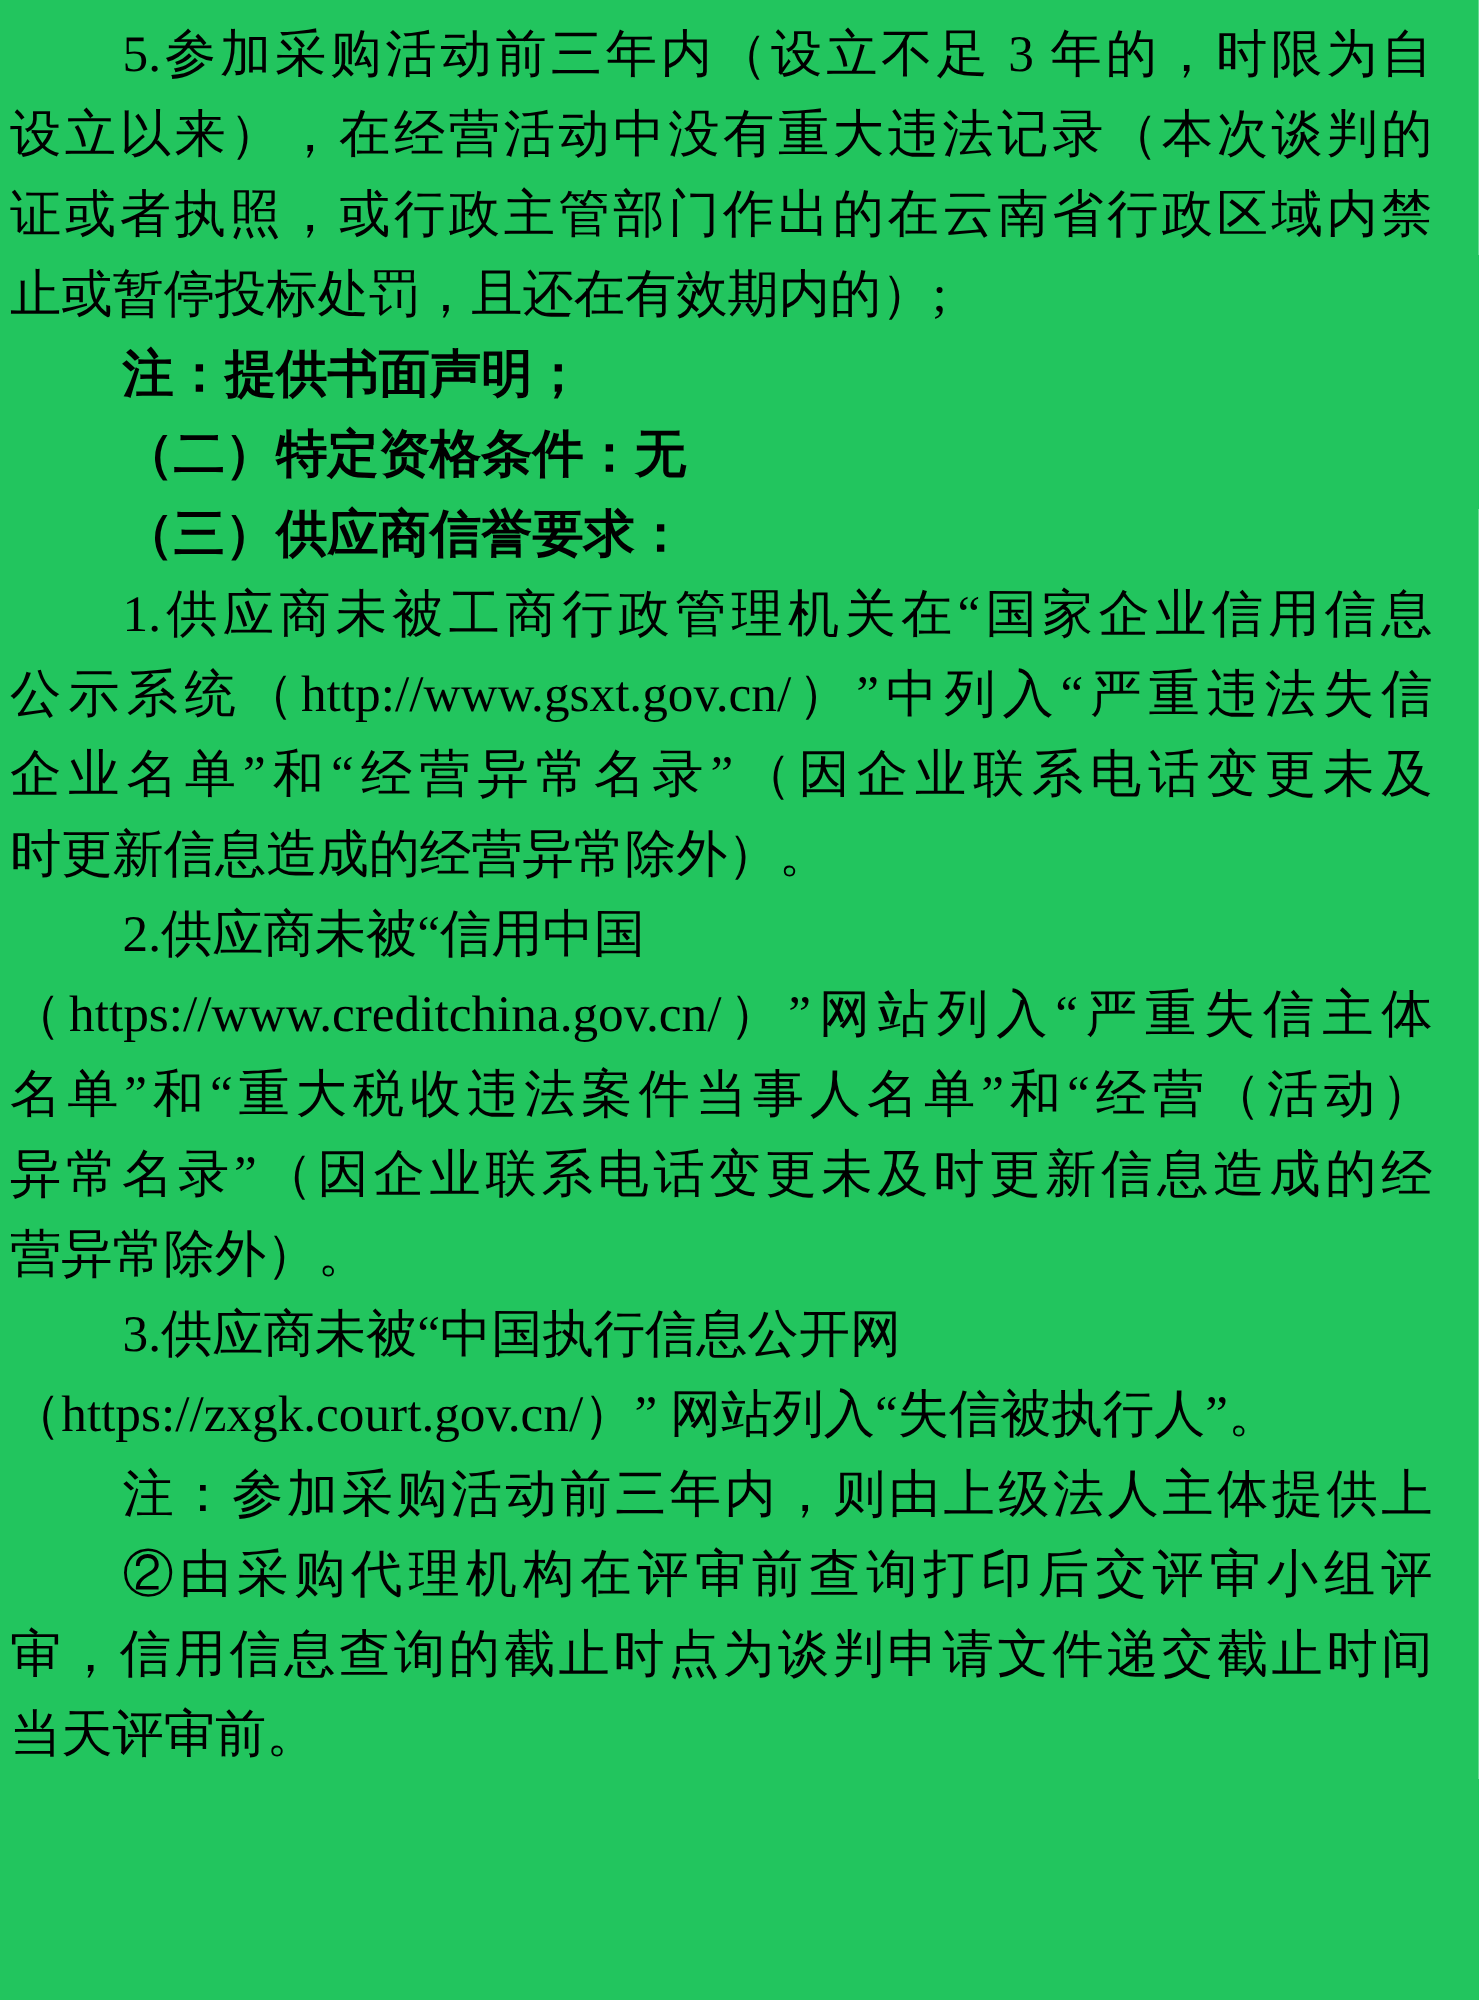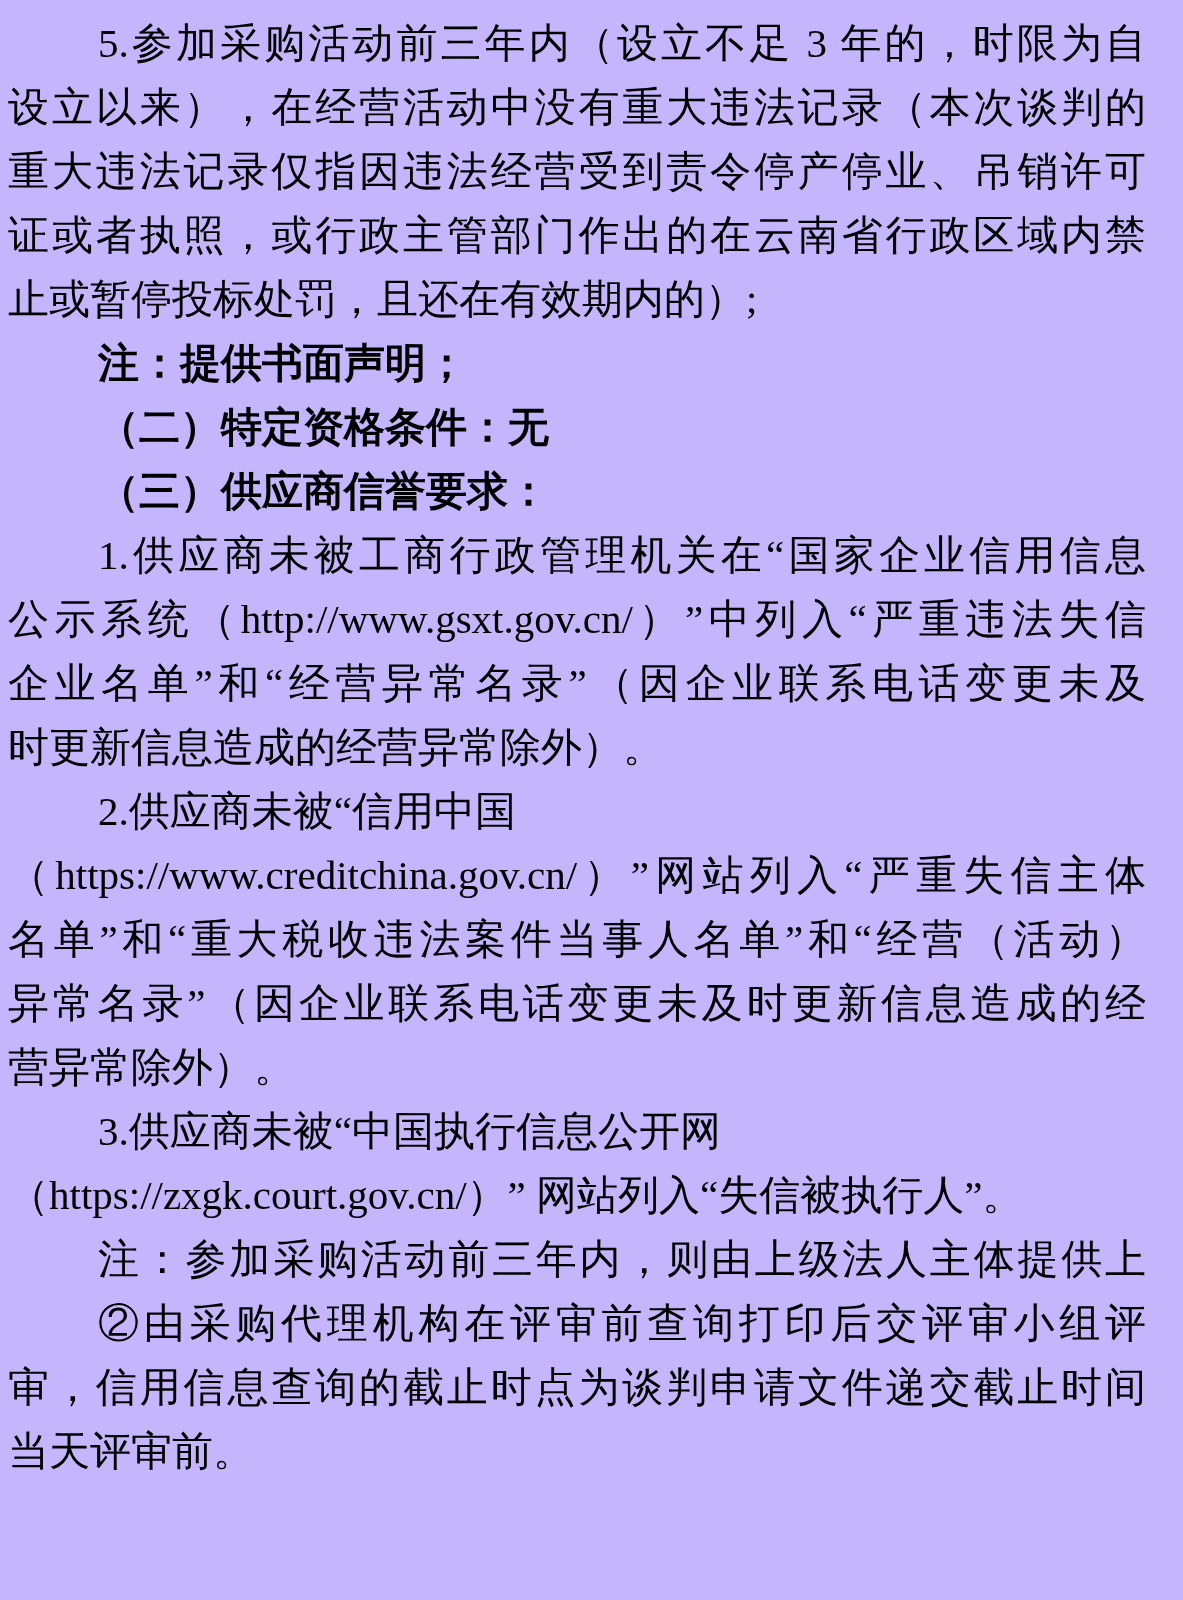--- a/index.html
+++ b/index.html
@@ -13,21 +13,21 @@
     overflow: hidden;
   }
   .page {
     box-sizing: border-box;
     width: 1183px;
     height: 1600px;
     padding: 11px 37px 0 8px;
     font-family: "Liberation Serif", "DejaVu Serif", serif;
     font-size: 41px;
     color: #000000;
-    background: #c4b5fd;
+    background: #22c55e;
   }
   .line {
     height: 64px;
     line-height: 64px;
     overflow: hidden;
     white-space: nowrap;
   }
   .line.fill {
     white-space: normal;
     text-align: justify;
@@ -40,21 +40,20 @@
   .line.bold {
     font-weight: bold;
   }
 </style>
 </head>
 <body>
 
 <div class="page">
   <div class="line indent fill">5.参加采购活动前三年内（设立不足 3 年的，时限为自</div>
   <div class="line fill">设立以来），在经营活动中没有重大违法记录（本次谈判的</div>
-  <div class="line fill">重大违法记录仅指因违法经营受到责令停产停业、吊销许可</div>
   <div class="line fill">证或者执照，或行政主管部门作出的在云南省行政区域内禁</div>
   <div class="line">止或暂停投标处罚，且还在有效期内的）;</div>
   <div class="line indent bold">注：提供书面声明；</div>
   <div class="line indent bold">（二）特定资格条件：无</div>
   <div class="line indent bold">（三）供应商信誉要求：</div>
   <div class="line indent fill">1.供应商未被工商行政管理机关在“国家企业信用信息</div>
   <div class="line fill">公示系统（http://www.gsxt.gov.cn/）”中列入“严重违法失信</div>
   <div class="line fill">企业名单”和“经营异常名录”（因企业联系电话变更未及</div>
   <div class="line">时更新信息造成的经营异常除外）。</div>
   <div class="line indent">2.供应商未被“信用中国</div>

